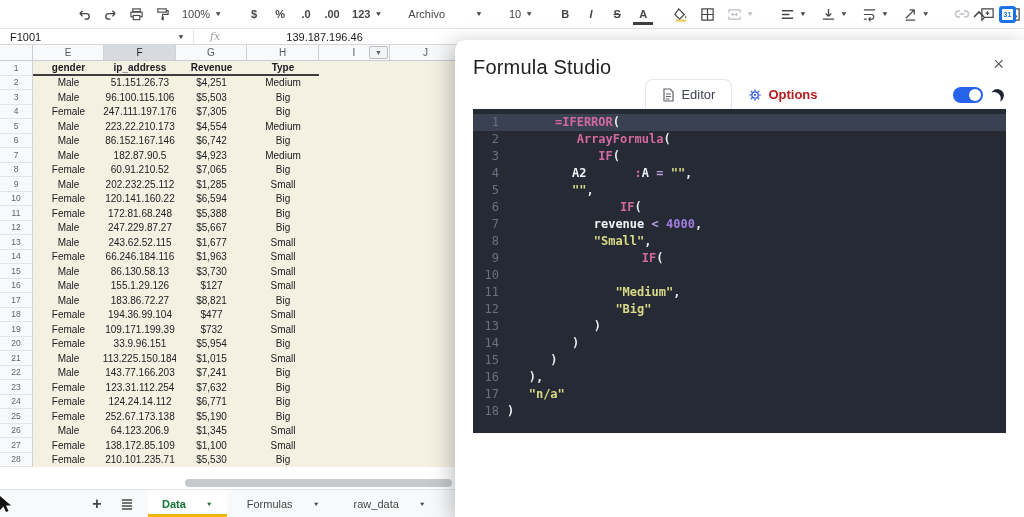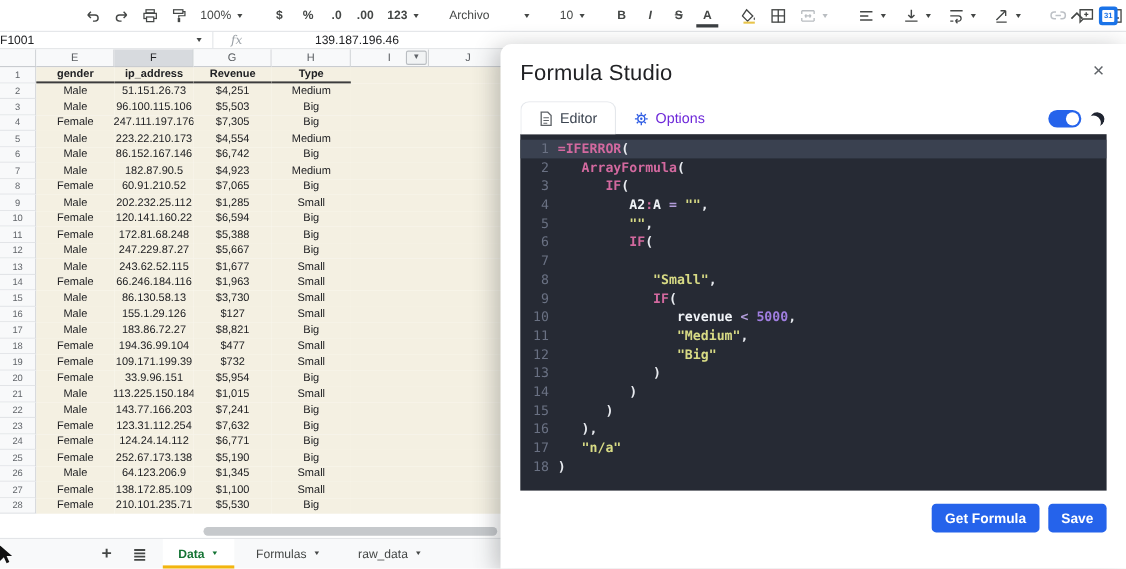--- a/index.html
+++ b/index.html
@@ -22,21 +22,21 @@
   .tb-right { position:absolute; right:8px; top:0; height:28px; display:flex; align-items:center; gap:14px; }
   .collapse { color:#444746; font-size:12px; cursor:pointer; }
   .cal-icon { width:17px; height:17px; background:#1a73e8; border-radius:3px; position:relative; cursor:pointer;
               display:flex; align-items:center; justify-content:center; }
   .cal-inner { width:11px; height:11px; background:#fff; border-radius:1px; font-size:7px; font-weight:bold;
                color:#1a73e8; display:flex; align-items:center; justify-content:center; }
 
   
   .fbar { position:absolute; left:0; top:28px; width:1024px; height:17px; background:#fff;
           border-top:1px solid #e3e5e8; border-bottom:1px solid #d5d8db; display:flex; align-items:center; font-size:11px; }
-  .namebox { width:193px; color:#202124; display:flex; align-items:center; height:100%; cursor:pointer; }
+  .namebox { width:193px; padding-left:10px; color:#202124; display:flex; align-items:center; height:100%; cursor:pointer; }
   .namebox .caret { margin-left:auto; margin-right:8px; }
   .fx { font-family:"DejaVu Serif", serif; font-style:italic; color:#9aa0a6; padding:0 14px 0 16px;
         border-left:1px solid #e3e5e8; height:100%; display:flex; align-items:center; }
   .fval { padding-left:52px; color:#202124; }
 
   
   .grid { position:absolute; left:0; top:45px; width:1024px; height:444px; background:#fff; }
   .colrow { display:grid; grid-template-columns:33px 71px 72px 71px 72px 71px 72px 1fr; height:16px; }
   .colrow .c { background:#f8f9fa; border-right:1px solid #d0d3d6; border-bottom:1px solid #c9ccd0;
                font-size:10px; color:#575b5f; display:flex; align-items:center; justify-content:center; position:relative; cursor:pointer; }
@@ -53,54 +53,54 @@
           justify-content:center; white-space:nowrap; overflow:visible; }
   .r.hdr .d { font-weight:bold; }
   .r.hdr .d.ul { border-bottom:2px solid #3c3c3c; }
   .hscroll { position:absolute; left:185px; top:434px; width:267px; height:8px; background:#c6c9cc; border-radius:4px; cursor:pointer; }
 
   
   .sheetbar { position:absolute; left:0; top:489px; width:1024px; height:28px; background:#f8f9fa;
               border-top:1px solid #e3e5e8; display:flex; align-items:stretch; }
   .sb-btn { width:30px; display:flex; align-items:center; justify-content:center; color:#444746; cursor:pointer; }
   .plus { font-size:16px; font-weight:bold; margin-left:82px; }
-  .stab { display:flex; align-items:center; gap:6px; padding:0 14px; font-size:11px; color:#444746; cursor:pointer; position:relative; margin-left:6px;}
+  .stab { display:flex; align-items:center; gap:20px; padding:0 14px; font-size:11px; color:#444746; cursor:pointer; position:relative; margin-left:6px;}
   .stab .caret { font-size:7px; }
   .stab.active { background:#fff; color:#137333; font-weight:bold; }
   .stab.active .caret { color:#137333; }
   .stab.active::after { content:""; position:absolute; left:0; right:0; bottom:0; height:3px; background:#f2b50f; }
 
   
   .cursor { position:absolute; left:0; top:496px; }
 
   
   .panel { position:absolute; left:455px; top:40px; right:0; bottom:0; background:#fff;
            border-top-left-radius:10px; box-shadow:-5px 3px 20px rgba(60,64,67,.30);
            padding:16px 18px; z-index:10; }
   .p-head { display:flex; align-items:flex-start; justify-content:space-between; }
   .p-title { font-size:20px; color:#202124; font-weight:500; letter-spacing:.2px; }
   .p-close { font-size:18px; color:#5f6368; cursor:pointer; line-height:16px; padding:0 2px; }
-  .p-tabs { display:flex; align-items:flex-end; margin-top:13px; height:30px; position:relative; }
+  .p-tabs { display:flex; align-items:flex-end; height:30px; position:relative;justify-content:center; }
   .ptab { display:flex; align-items:center; gap:6px; font-size:13px; cursor:pointer; padding:7px 16px; }
   .ptab.active { background:#fff; border:1px solid #e4e7eb; border-bottom:none; border-radius:8px 8px 0 0;
                  color:#3c4450; font-weight:500; }
-  .ptab.link { color:#6d28d9; }
+  .ptab.link { color:#b91c1c;font-weight:bold; }
   .p-toggle-wrap { position:absolute; right:2px; bottom:6px; display:flex; align-items:center; gap:8px; }
   .toggle { width:30px; height:16px; background:#2563eb; border-radius:8px; position:relative; cursor:pointer; }
   .knob { position:absolute; right:2px; top:2px; width:12px; height:12px; background:#fff; border-radius:50%; }
   .moon { width:13px; height:13px; border-radius:50%; box-shadow:inset -4px -2px 0 0 #1f2430; transform:rotate(-70deg); }
 
   
   .editor { background:#262a34; height:324px; overflow:hidden; font-family:"DejaVu Sans Mono", monospace;
             font-size:12px; font-weight:bold; line-height:17px; padding-top:5px; cursor:text; }
   .code-line { display:flex; white-space:pre; }
   .code-line.active { background:#3a4150; }
   .gutter { width:26px; text-align:right; color:#6a7183; flex:0 0 26px; font-weight:normal; padding-right:0; }
   .codetxt { padding-left:8px; }
-  .t-fn  { color:#d3699f; }
+  .t-fn  { color:#d3699f;margin-left:48px; }
   .t-pl  { color:#e8ebf0; }
   .t-var { color:#f0f3f7; }
   .t-op  { color:#b39ddb; }
   .t-num { color:#a07ee0; }
   .t-str { color:#d8db85; }
 
   .p-actions { display:flex; justify-content:flex-end; gap:8px; margin-top:12px; }
   .pbtn { background:#2563eb; color:#fff; font-size:12.5px; font-weight:bold; border:none;
           border-radius:4px; padding:6px 12px; cursor:pointer; font-family:"Liberation Sans", sans-serif; }
 </style>
@@ -605,32 +605,28 @@
   </div>
 
   <div class="editor">
     <div>
         <div class="code-line active"><span class="gutter">1</span><span class="codetxt"><span class="t-fn">=IFERROR</span><span class="t-pl">(</span></span></div>
         <div class="code-line"><span class="gutter">2</span><span class="codetxt"><span class="t-pl">   </span><span class="t-fn">ArrayFormula</span><span class="t-pl">(</span></span></div>
         <div class="code-line"><span class="gutter">3</span><span class="codetxt"><span class="t-pl">      </span><span class="t-fn">IF</span><span class="t-pl">(</span></span></div>
         <div class="code-line"><span class="gutter">4</span><span class="codetxt"><span class="t-pl">         </span><span class="t-var">A2</span><span class="t-fn">:</span><span class="t-var">A</span><span class="t-pl"> </span><span class="t-op">=</span><span class="t-pl"> </span><span class="t-str">""</span><span class="t-pl">,</span></span></div>
         <div class="code-line"><span class="gutter">5</span><span class="codetxt"><span class="t-pl">         </span><span class="t-str">""</span><span class="t-pl">,</span></span></div>
         <div class="code-line"><span class="gutter">6</span><span class="codetxt"><span class="t-pl">         </span><span class="t-fn">IF</span><span class="t-pl">(</span></span></div>
-        <div class="code-line"><span class="gutter">7</span></div>
+        <div class="code-line"><span class="gutter">7</span><span class="codetxt"><span class="t-pl">            </span><span class="t-var">revenue</span><span class="t-pl"> </span><span class="t-op">&lt;</span><span class="t-pl"> </span><span class="t-num">4000</span><span class="t-pl">,</span></span></div>
         <div class="code-line"><span class="gutter">8</span><span class="codetxt"><span class="t-pl">            </span><span class="t-str">"Small"</span><span class="t-pl">,</span></span></div>
         <div class="code-line"><span class="gutter">9</span><span class="codetxt"><span class="t-pl">            </span><span class="t-fn">IF</span><span class="t-pl">(</span></span></div>
-        <div class="code-line"><span class="gutter">10</span><span class="codetxt"><span class="t-pl">               </span><span class="t-var">revenue</span><span class="t-pl"> </span><span class="t-op">&lt;</span><span class="t-pl"> </span><span class="t-num">5000</span><span class="t-pl">,</span></span></div>
+        <div class="code-line"><span class="gutter">10</span></div>
         <div class="code-line"><span class="gutter">11</span><span class="codetxt"><span class="t-pl">               </span><span class="t-str">"Medium"</span><span class="t-pl">,</span></span></div>
         <div class="code-line"><span class="gutter">12</span><span class="codetxt"><span class="t-pl">               </span><span class="t-str">"Big"</span></span></div>
         <div class="code-line"><span class="gutter">13</span><span class="codetxt"><span class="t-pl">            )</span></span></div>
         <div class="code-line"><span class="gutter">14</span><span class="codetxt"><span class="t-pl">         )</span></span></div>
         <div class="code-line"><span class="gutter">15</span><span class="codetxt"><span class="t-pl">      )</span></span></div>
         <div class="code-line"><span class="gutter">16</span><span class="codetxt"><span class="t-pl">   ),</span></span></div>
         <div class="code-line"><span class="gutter">17</span><span class="codetxt"><span class="t-pl">   </span><span class="t-str">"n/a"</span></span></div>
         <div class="code-line"><span class="gutter">18</span><span class="codetxt"><span class="t-pl">)</span></span></div>
       </div>
   </div>
 
-  <div class="p-actions">
-    <button class="pbtn">Get Formula</button>
-    <button class="pbtn">Save</button>
-  </div>
 </div>
 
 </body></html>

